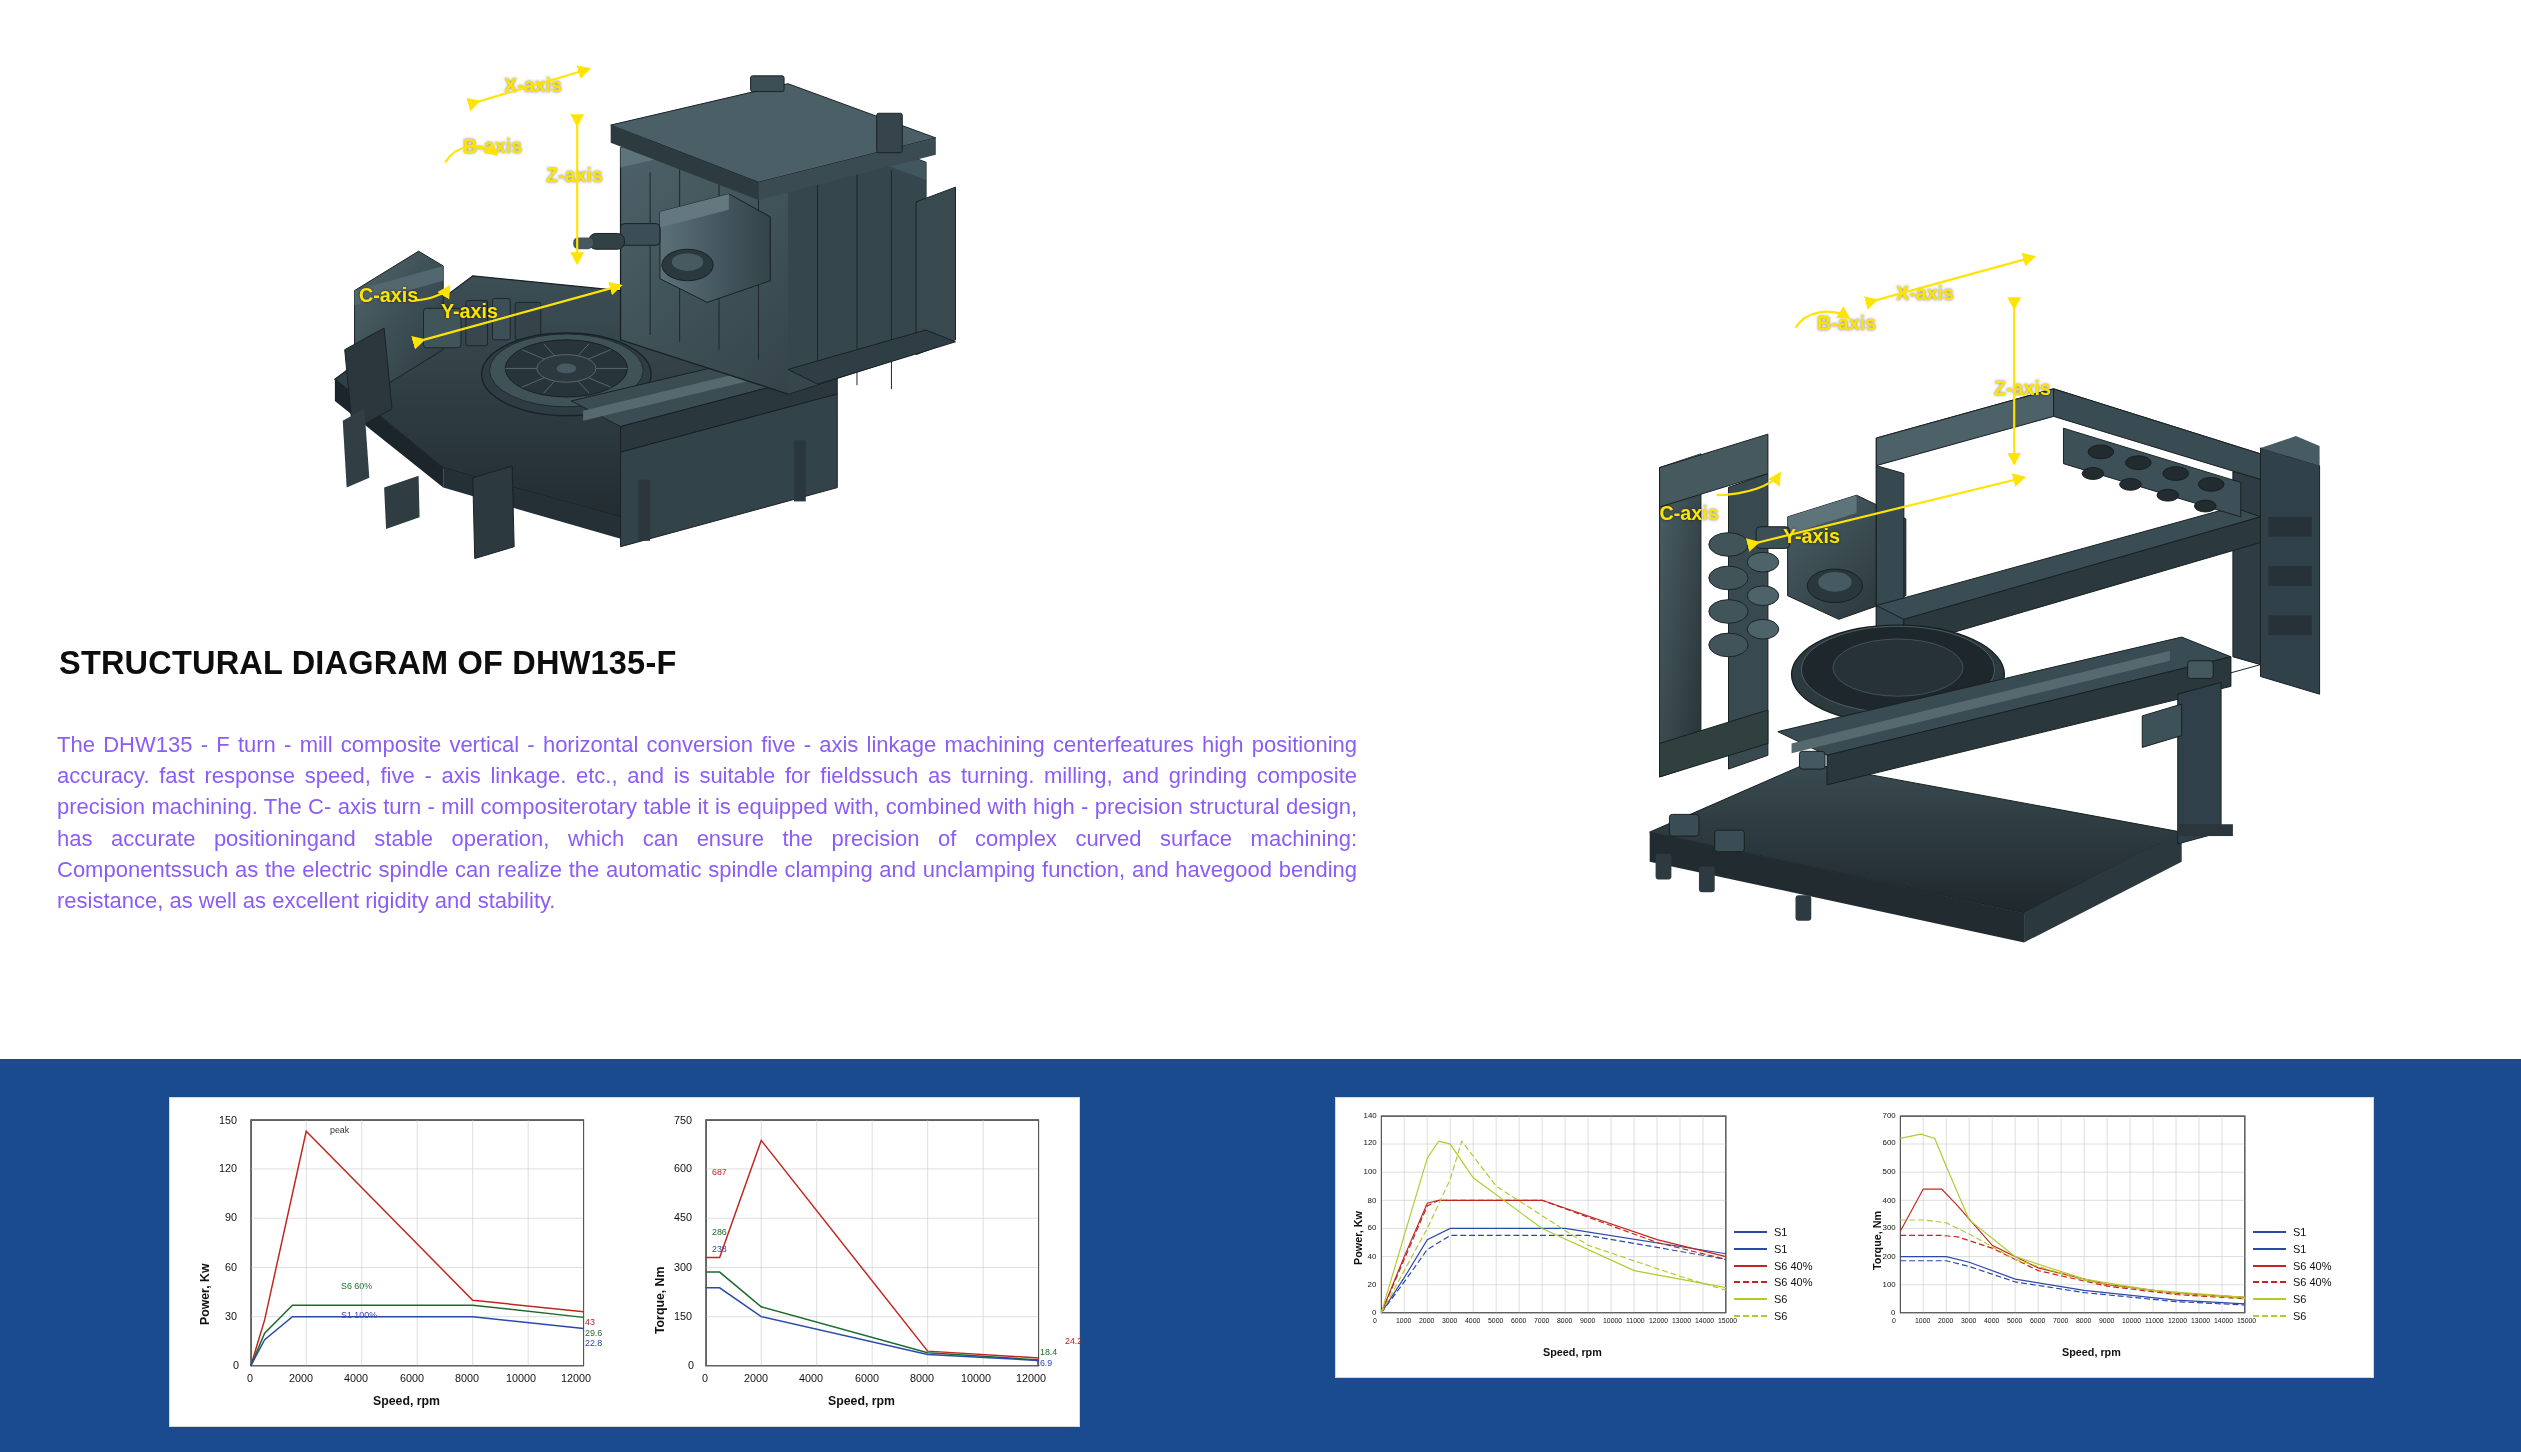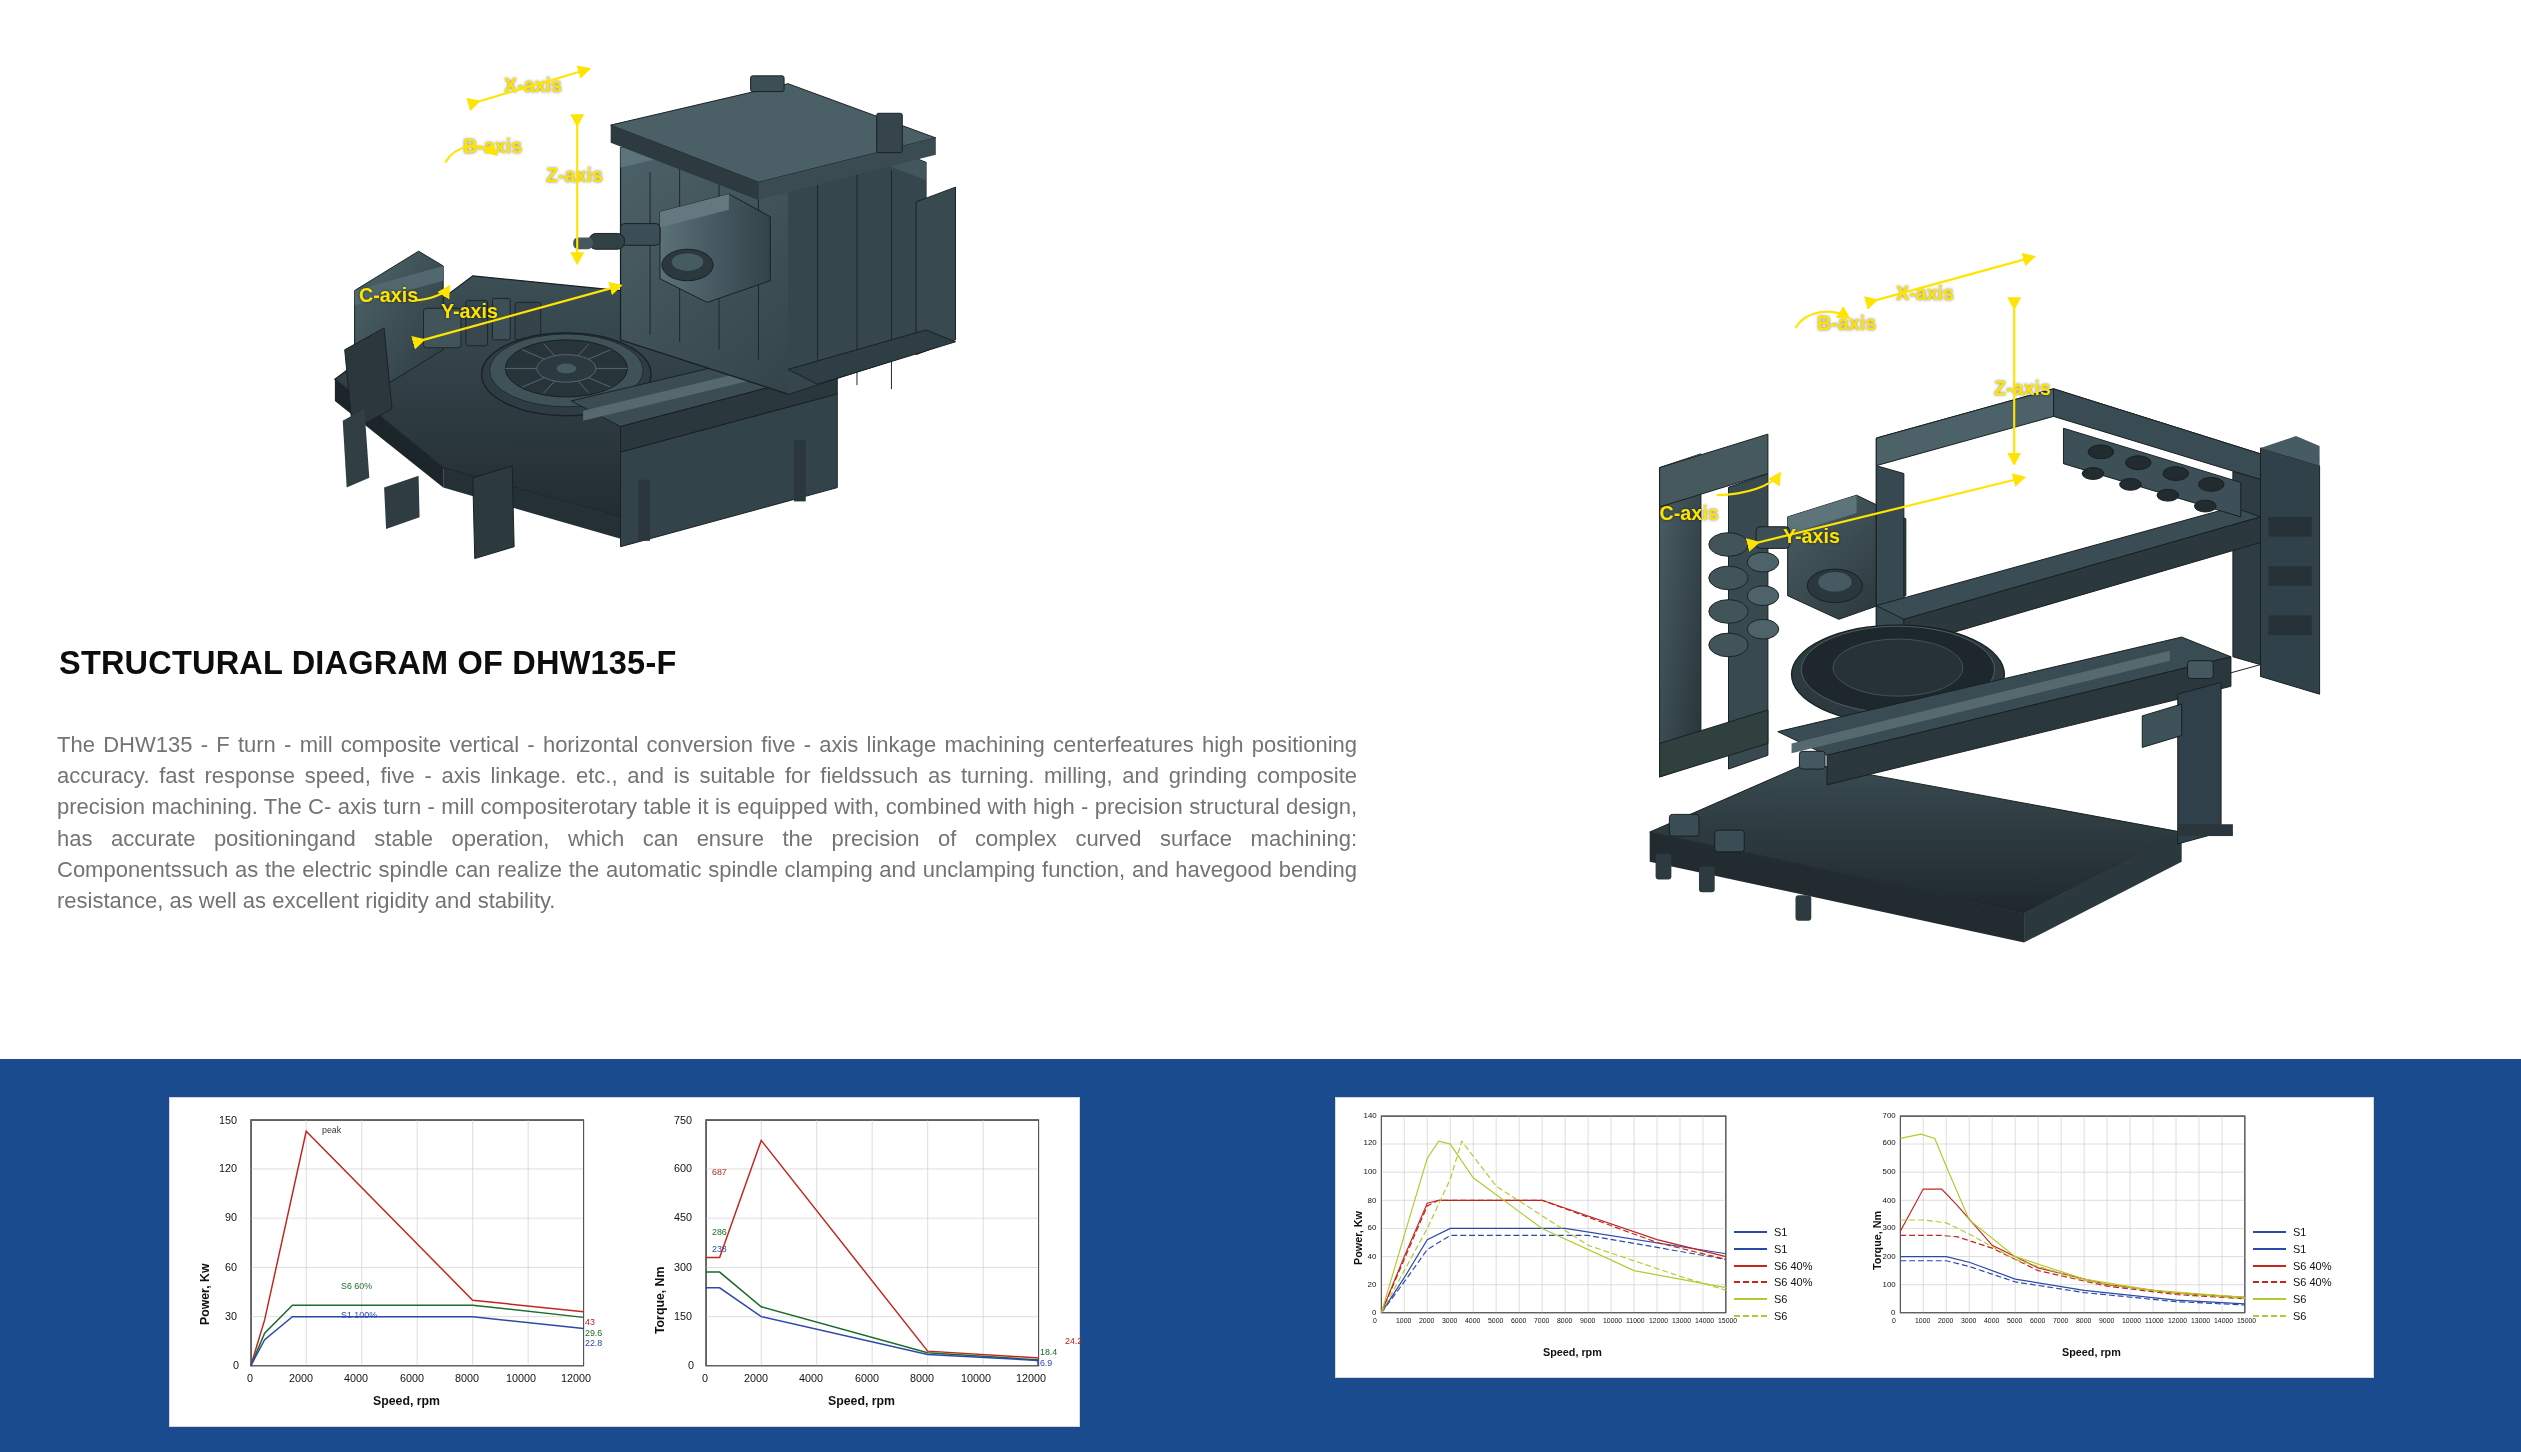--- a/index.html
+++ b/index.html
@@ -20,21 +20,21 @@
     font-size:32.5px; font-weight:bold; color:#0d0d0d;
     letter-spacing:0.2px;
   }
   .title-right {
     position:absolute; left:1483px; top:130px;
     font-size:32.5px; font-weight:bold; color:#0d0d0d;
     letter-spacing:0.2px;
   }
   .desc {
     position:absolute; left:57px; top:729px; width:1300px;
-    font-size:22px; line-height:1.42; color:#737373;
+    font-size:22px; line-height:1.42; color:#8b5cf6;
     text-align:justify;
   }
 
   
   .render { position:absolute; }
   .render svg { display:block; }
   .axis-label {
     position:absolute; color:#ffe400; font-size:19.7px; font-weight:bold;
     text-shadow:0 0 3px rgba(0,0,0,.55);
     white-space:nowrap;
@@ -325,21 +325,21 @@
     <div class="tick" style="left:63px; top:261px;">0</div>
 
     <div class="tick" style="left:77px; top:274px;">0</div>
     <div class="tick" style="left:119px; top:274px;">2000</div>
     <div class="tick" style="left:174px; top:274px;">4000</div>
     <div class="tick" style="left:230px; top:274px;">6000</div>
     <div class="tick" style="left:285px; top:274px;">8000</div>
     <div class="tick" style="left:336px; top:274px;">10000</div>
     <div class="tick" style="left:391px; top:274px;">12000</div>
 
-    <div class="ann" style="left:152px; top:26.6px;">peak</div>
+    <div class="ann" style="left:160px; top:26.6px;">peak</div>
     <div class="ann green" style="left:171px; top:183px;">S6 60%</div>
     <div class="ann blue" style="left:171px; top:212px;">S1 100%</div>
     <div class="ann red" style="left:415px; top:219px;">43</div>
     <div class="ann green" style="left:415px; top:230px;">29.6</div>
     <div class="ann blue" style="left:415px; top:240px;">22.8</div>
 
     <svg class="series-svg" width="455" height="330" viewBox="0 0 462 335">
         <line x1="82" x2="82" y1="22" y2="272" stroke="#cfcfcf" stroke-width="0.7"></line>
         <line x1="138.33333333333334" x2="138.33333333333334" y1="22" y2="272" stroke="#cfcfcf" stroke-width="0.7"></line>
         <line x1="194.66666666666669" x2="194.66666666666669" y1="22" y2="272" stroke="#cfcfcf" stroke-width="0.7"></line>

